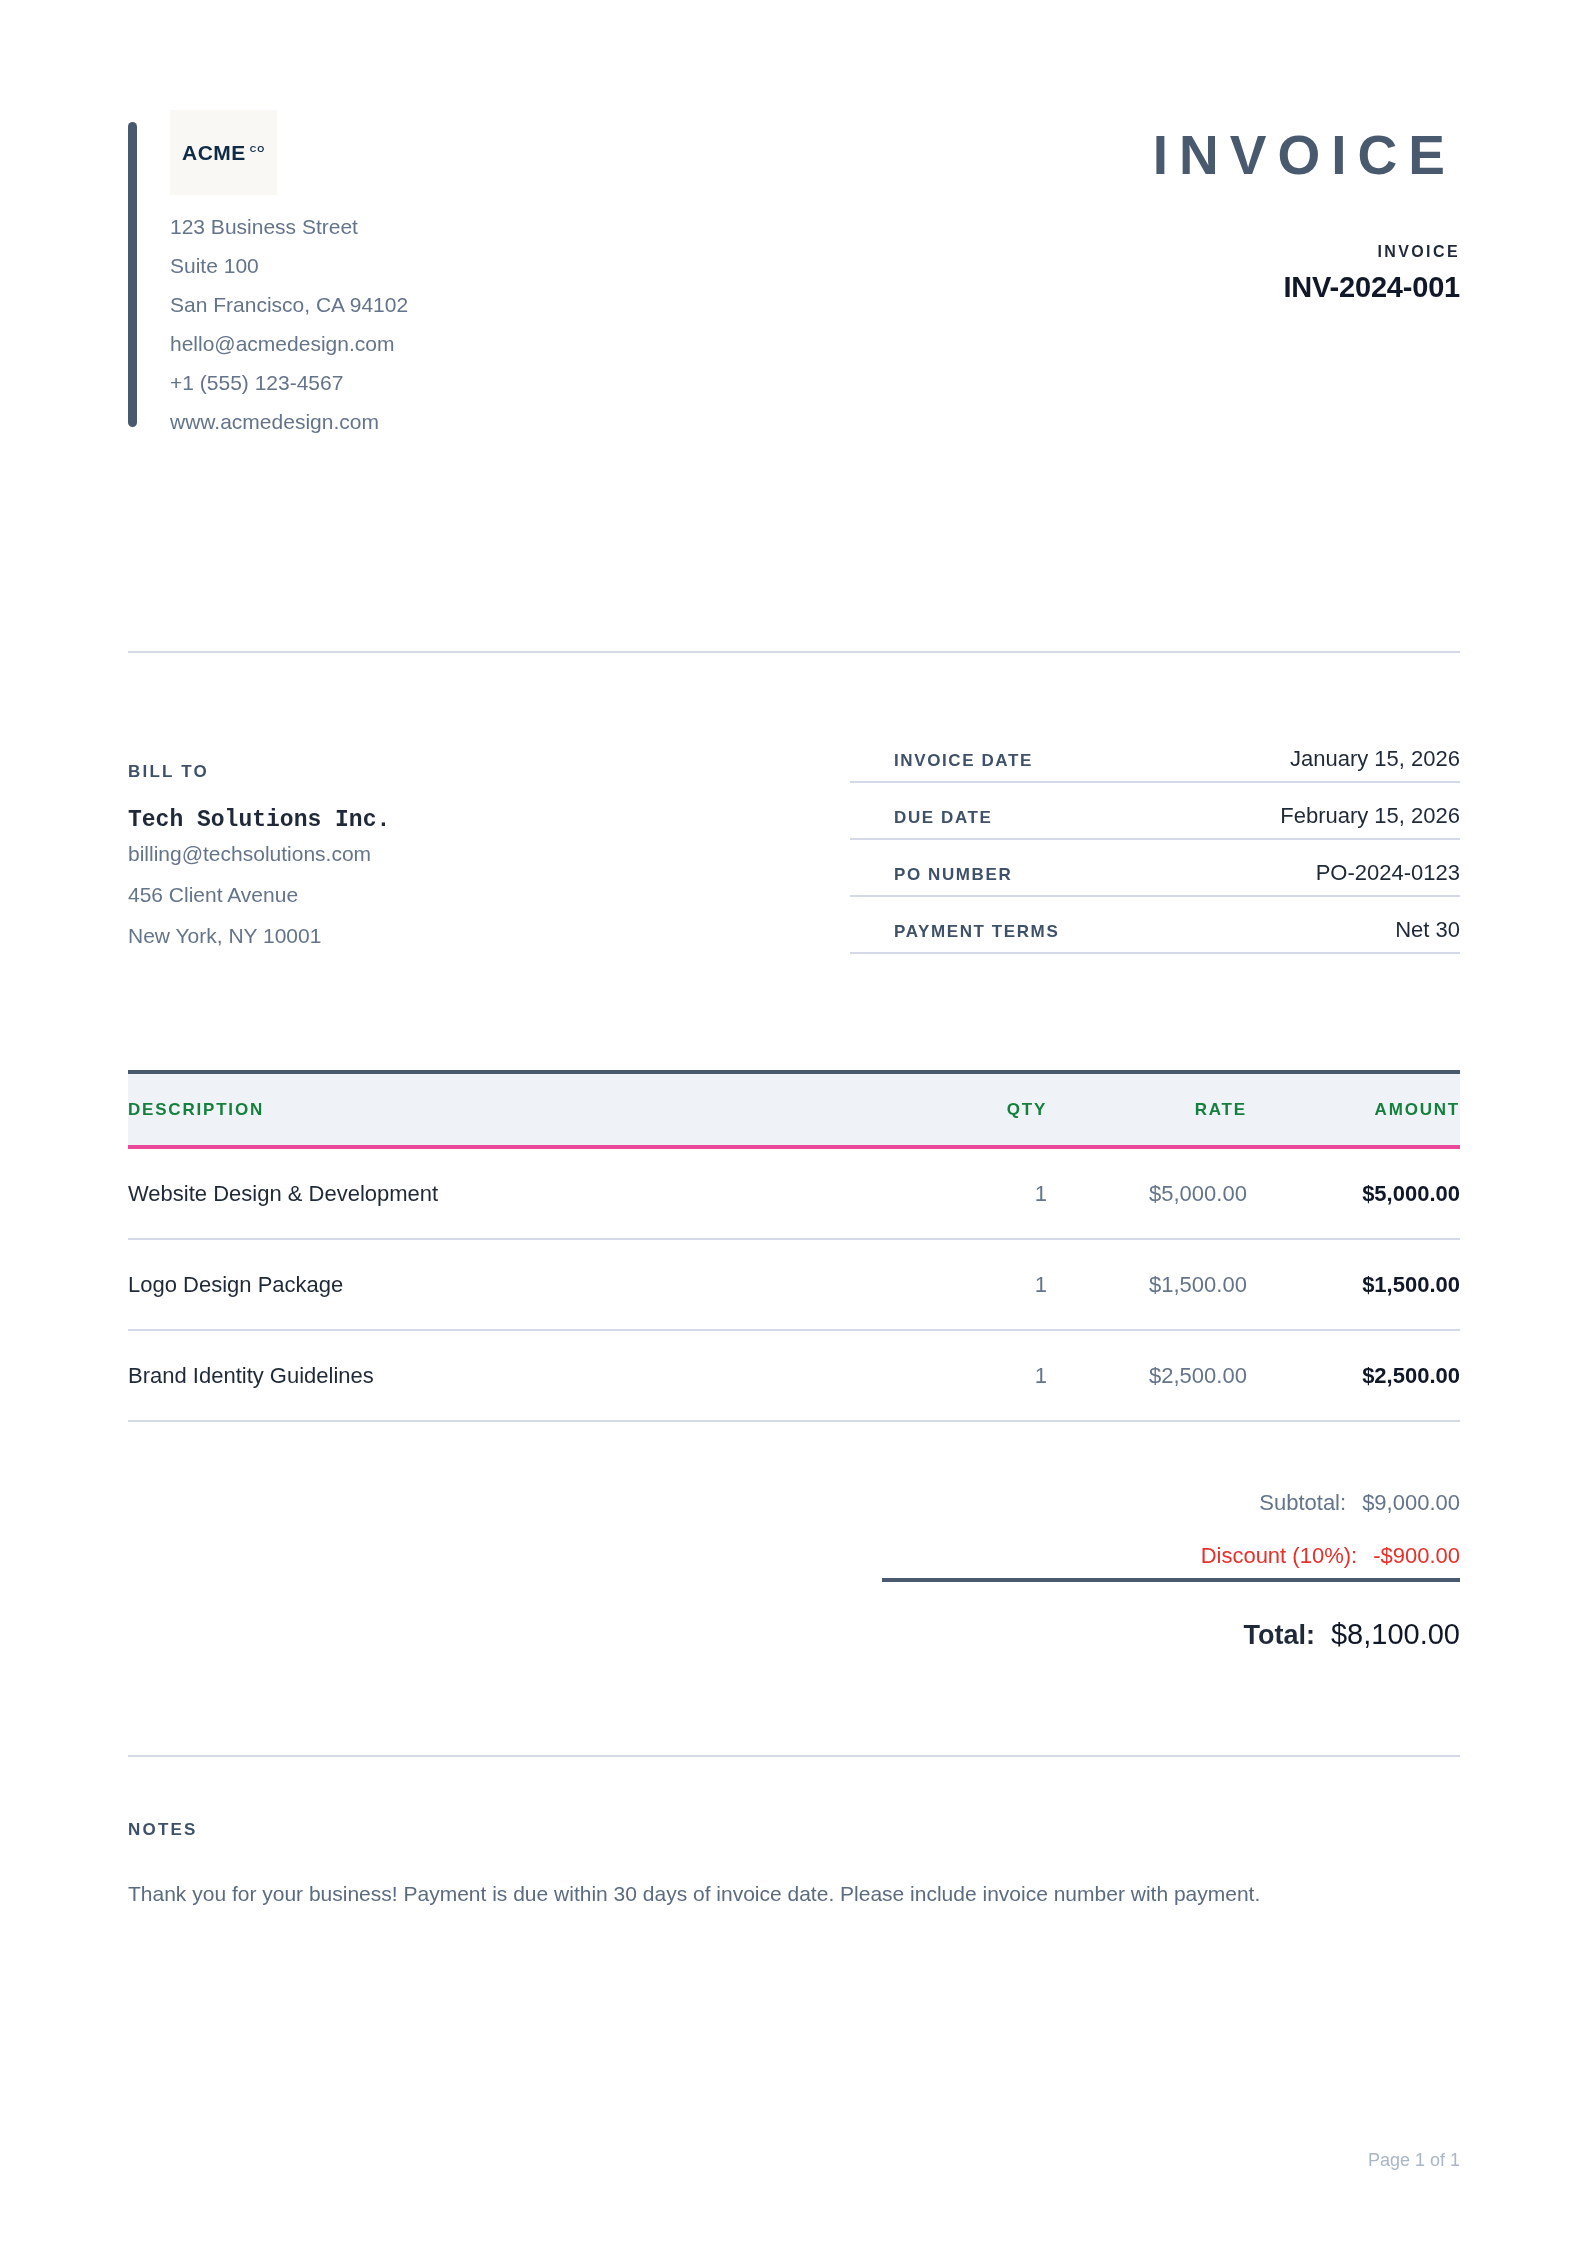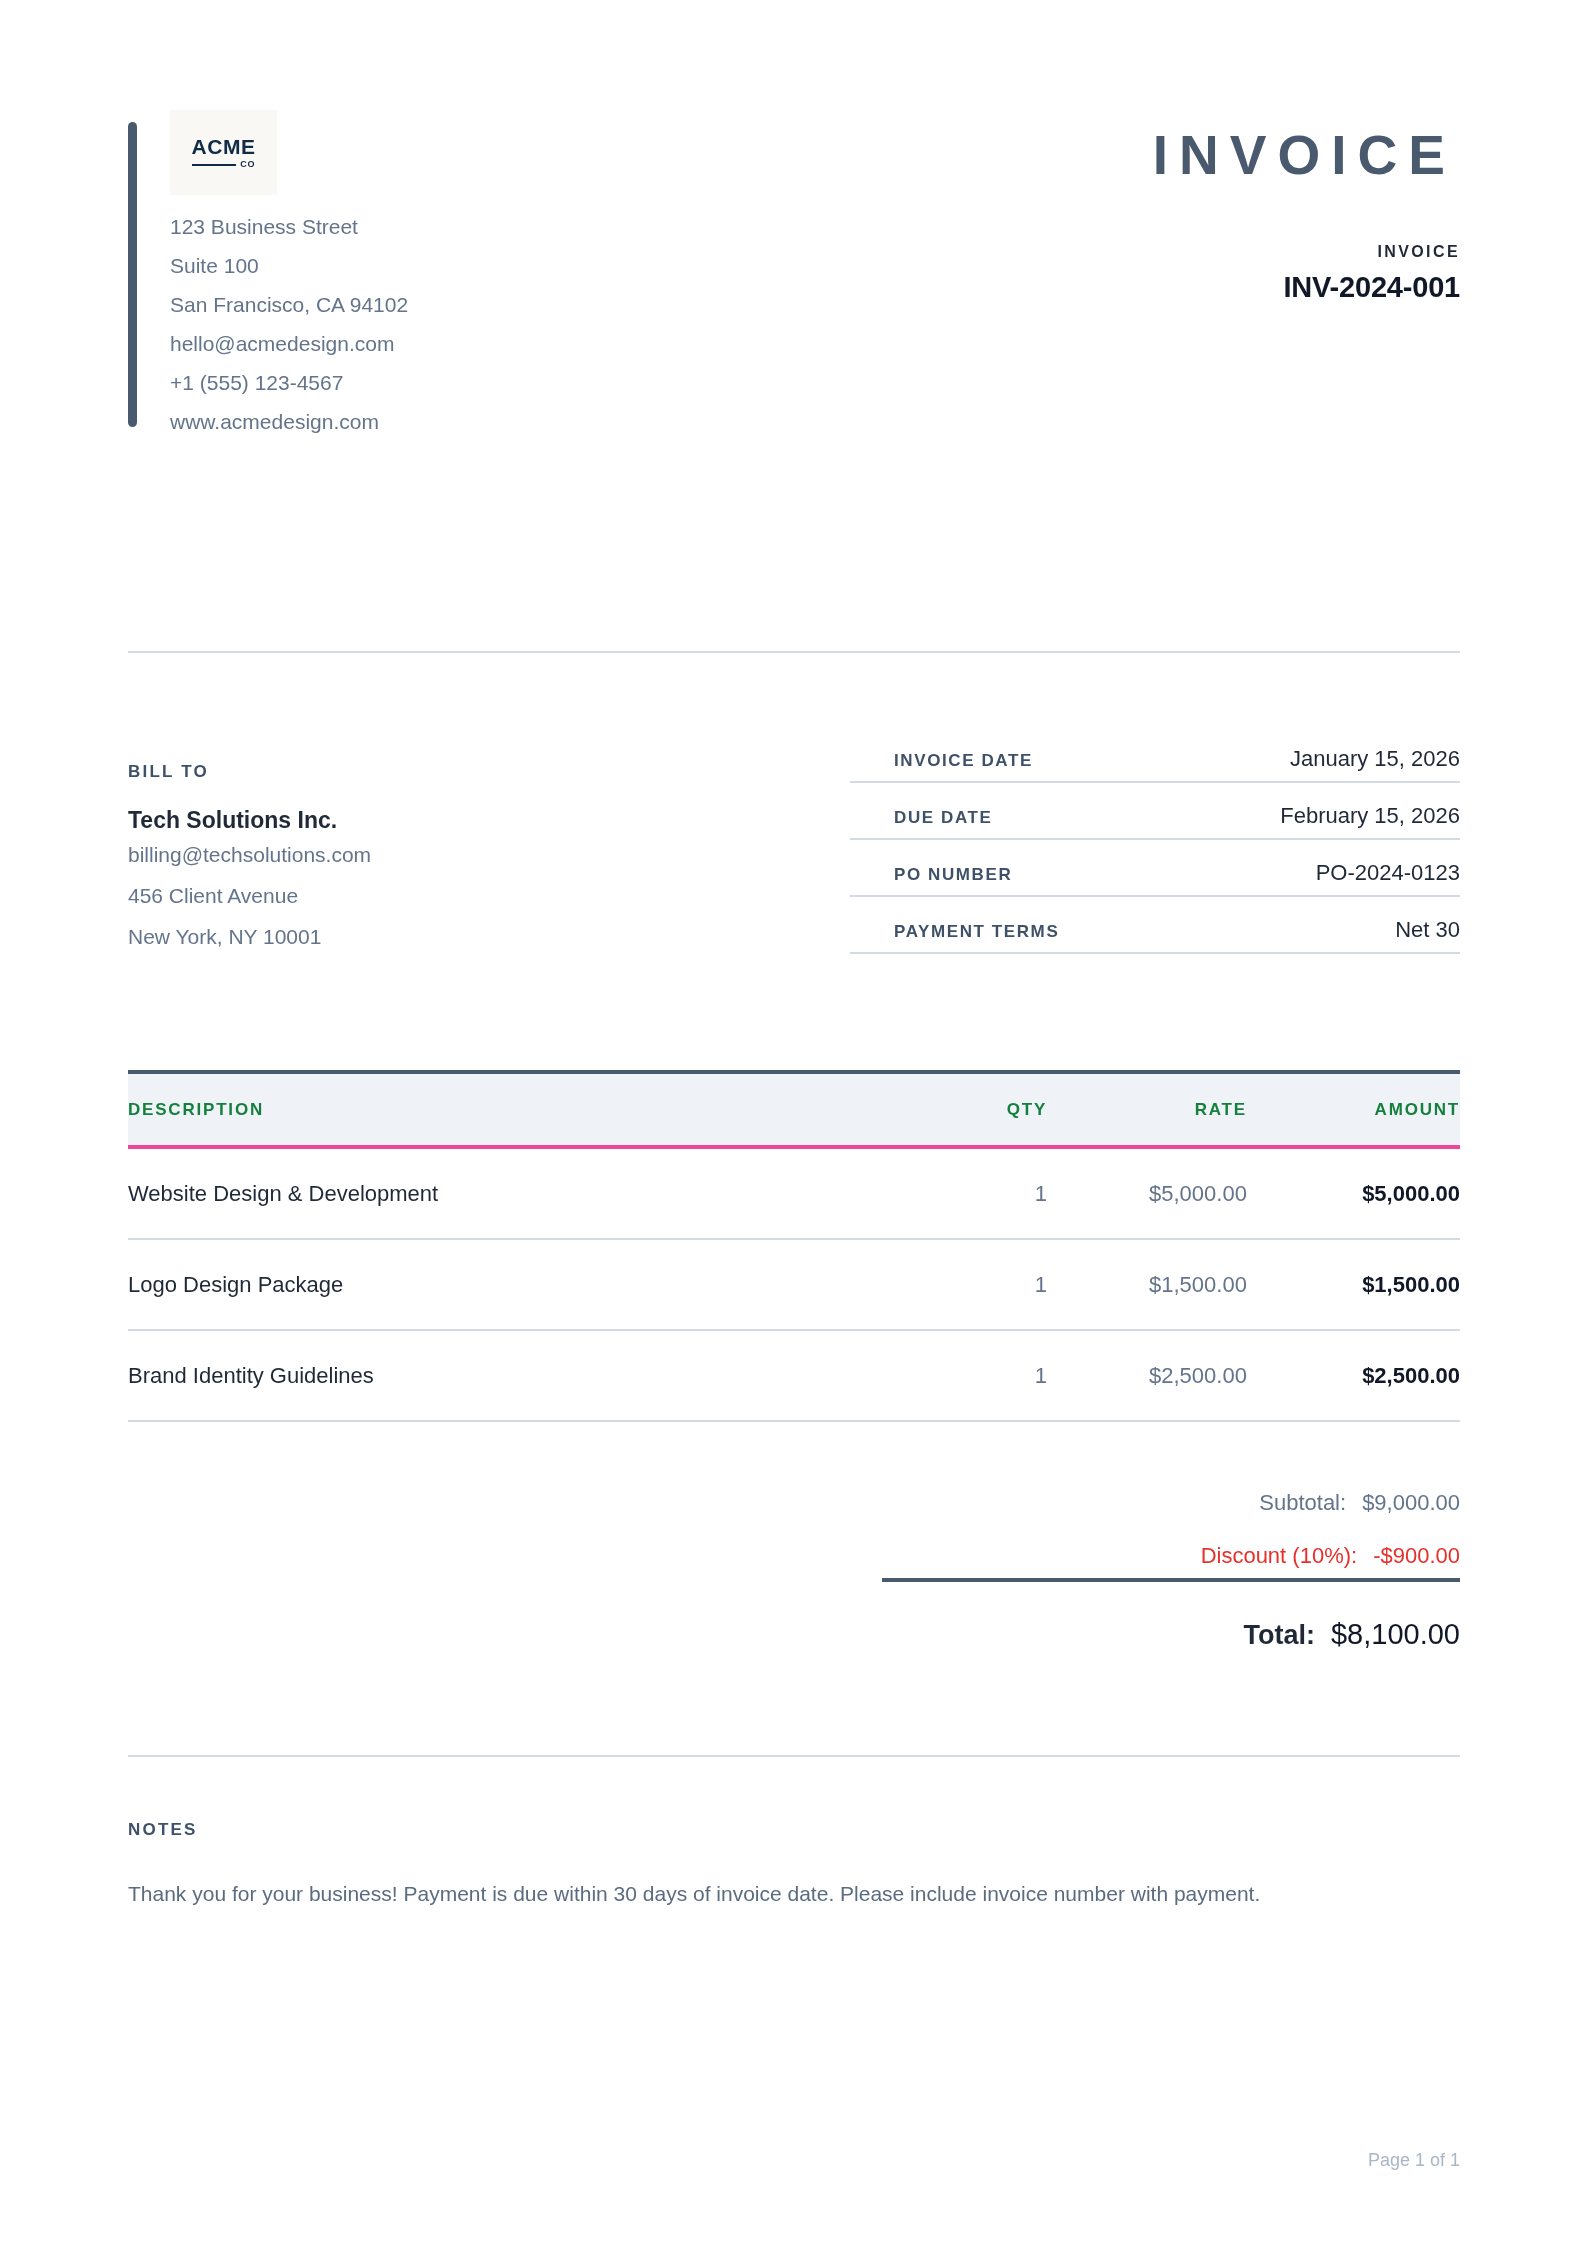--- a/index.html
+++ b/index.html
@@ -46,21 +46,21 @@
     width: 107px;
     height: 85px;
     background: #faf8f5;
     display: flex;
     align-items: center;
     justify-content: center;
     box-sizing: border-box;
   }
   .logo-mark {
     display: flex;
-    flex-direction: column;
+    flex-direction: row;
     align-items: flex-start;
     line-height: 1;
   }
   .logo-word {
     font-size: 21px;
     font-weight: bold;
     letter-spacing: 0.5px;
     color: #0f2b45;
   }
   .logo-rule-row {
@@ -156,20 +156,21 @@
     font-size: 17px;
     font-weight: bold;
     letter-spacing: 2.2px;
     color: #3f5168;
   }
   .client-name {
     margin-top: 25px;
     font-size: 23px;
     font-weight: bold;
     color: #1f2937;
+    font-family: Liberation Mono, monospace;
   }
   .client-line {
     font-size: 21px;
     color: #64748b;
     line-height: 41px;
   }
 
   .meta {
     position: absolute;
     right: 0px;

